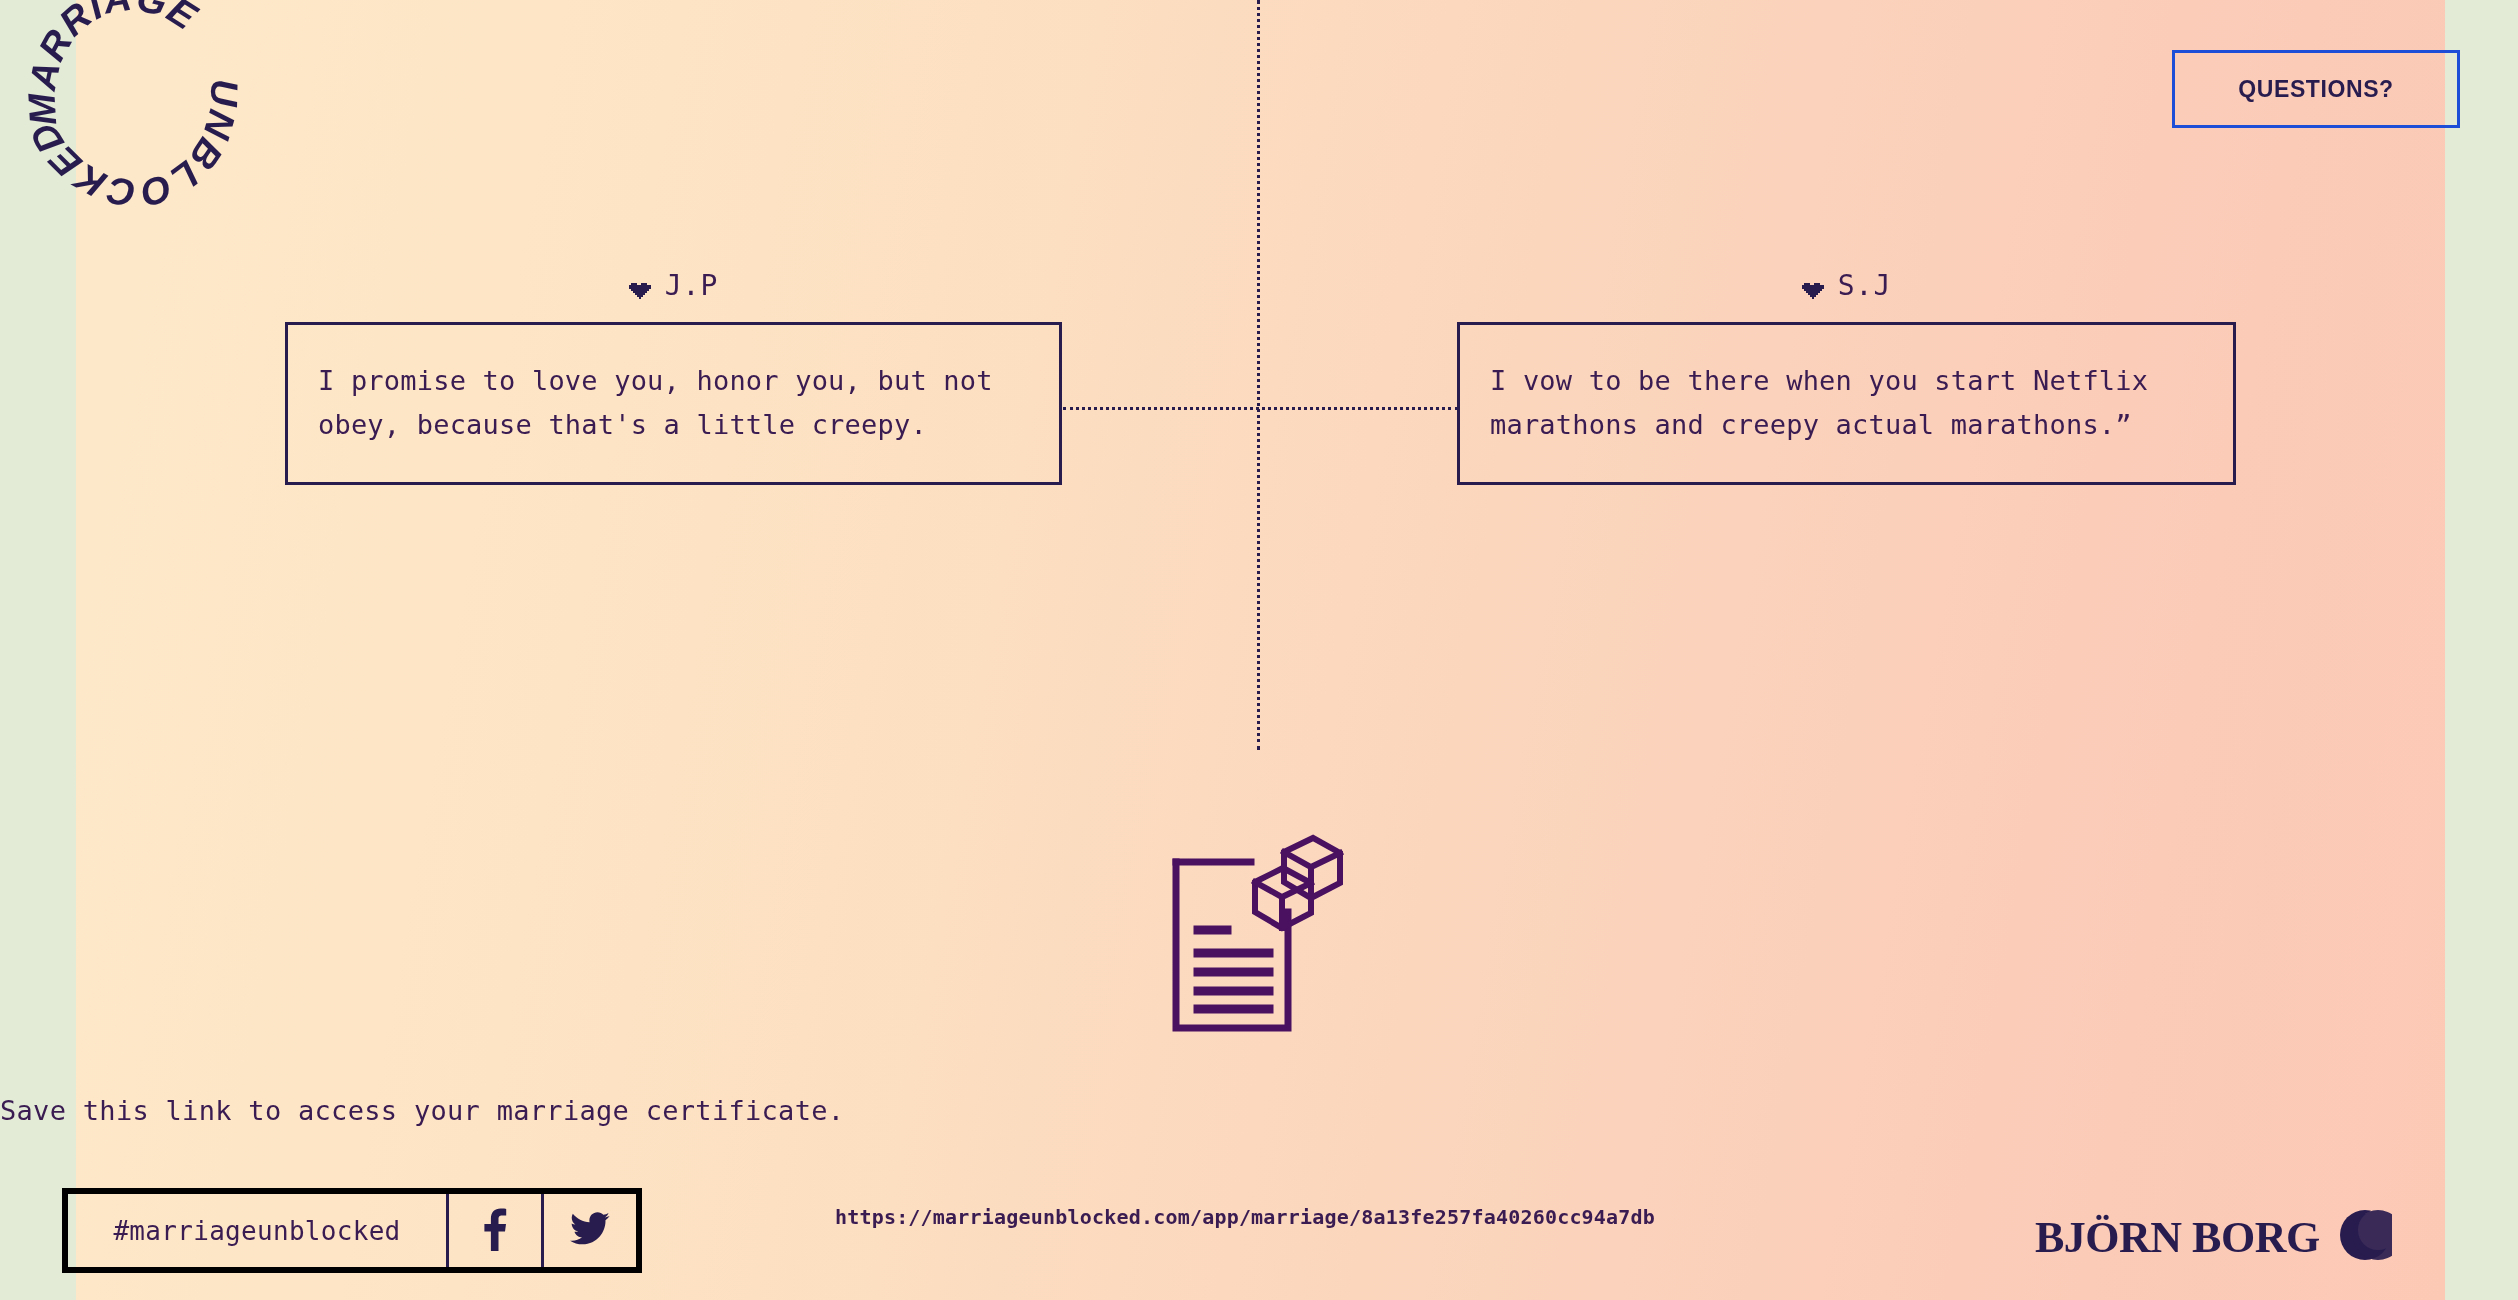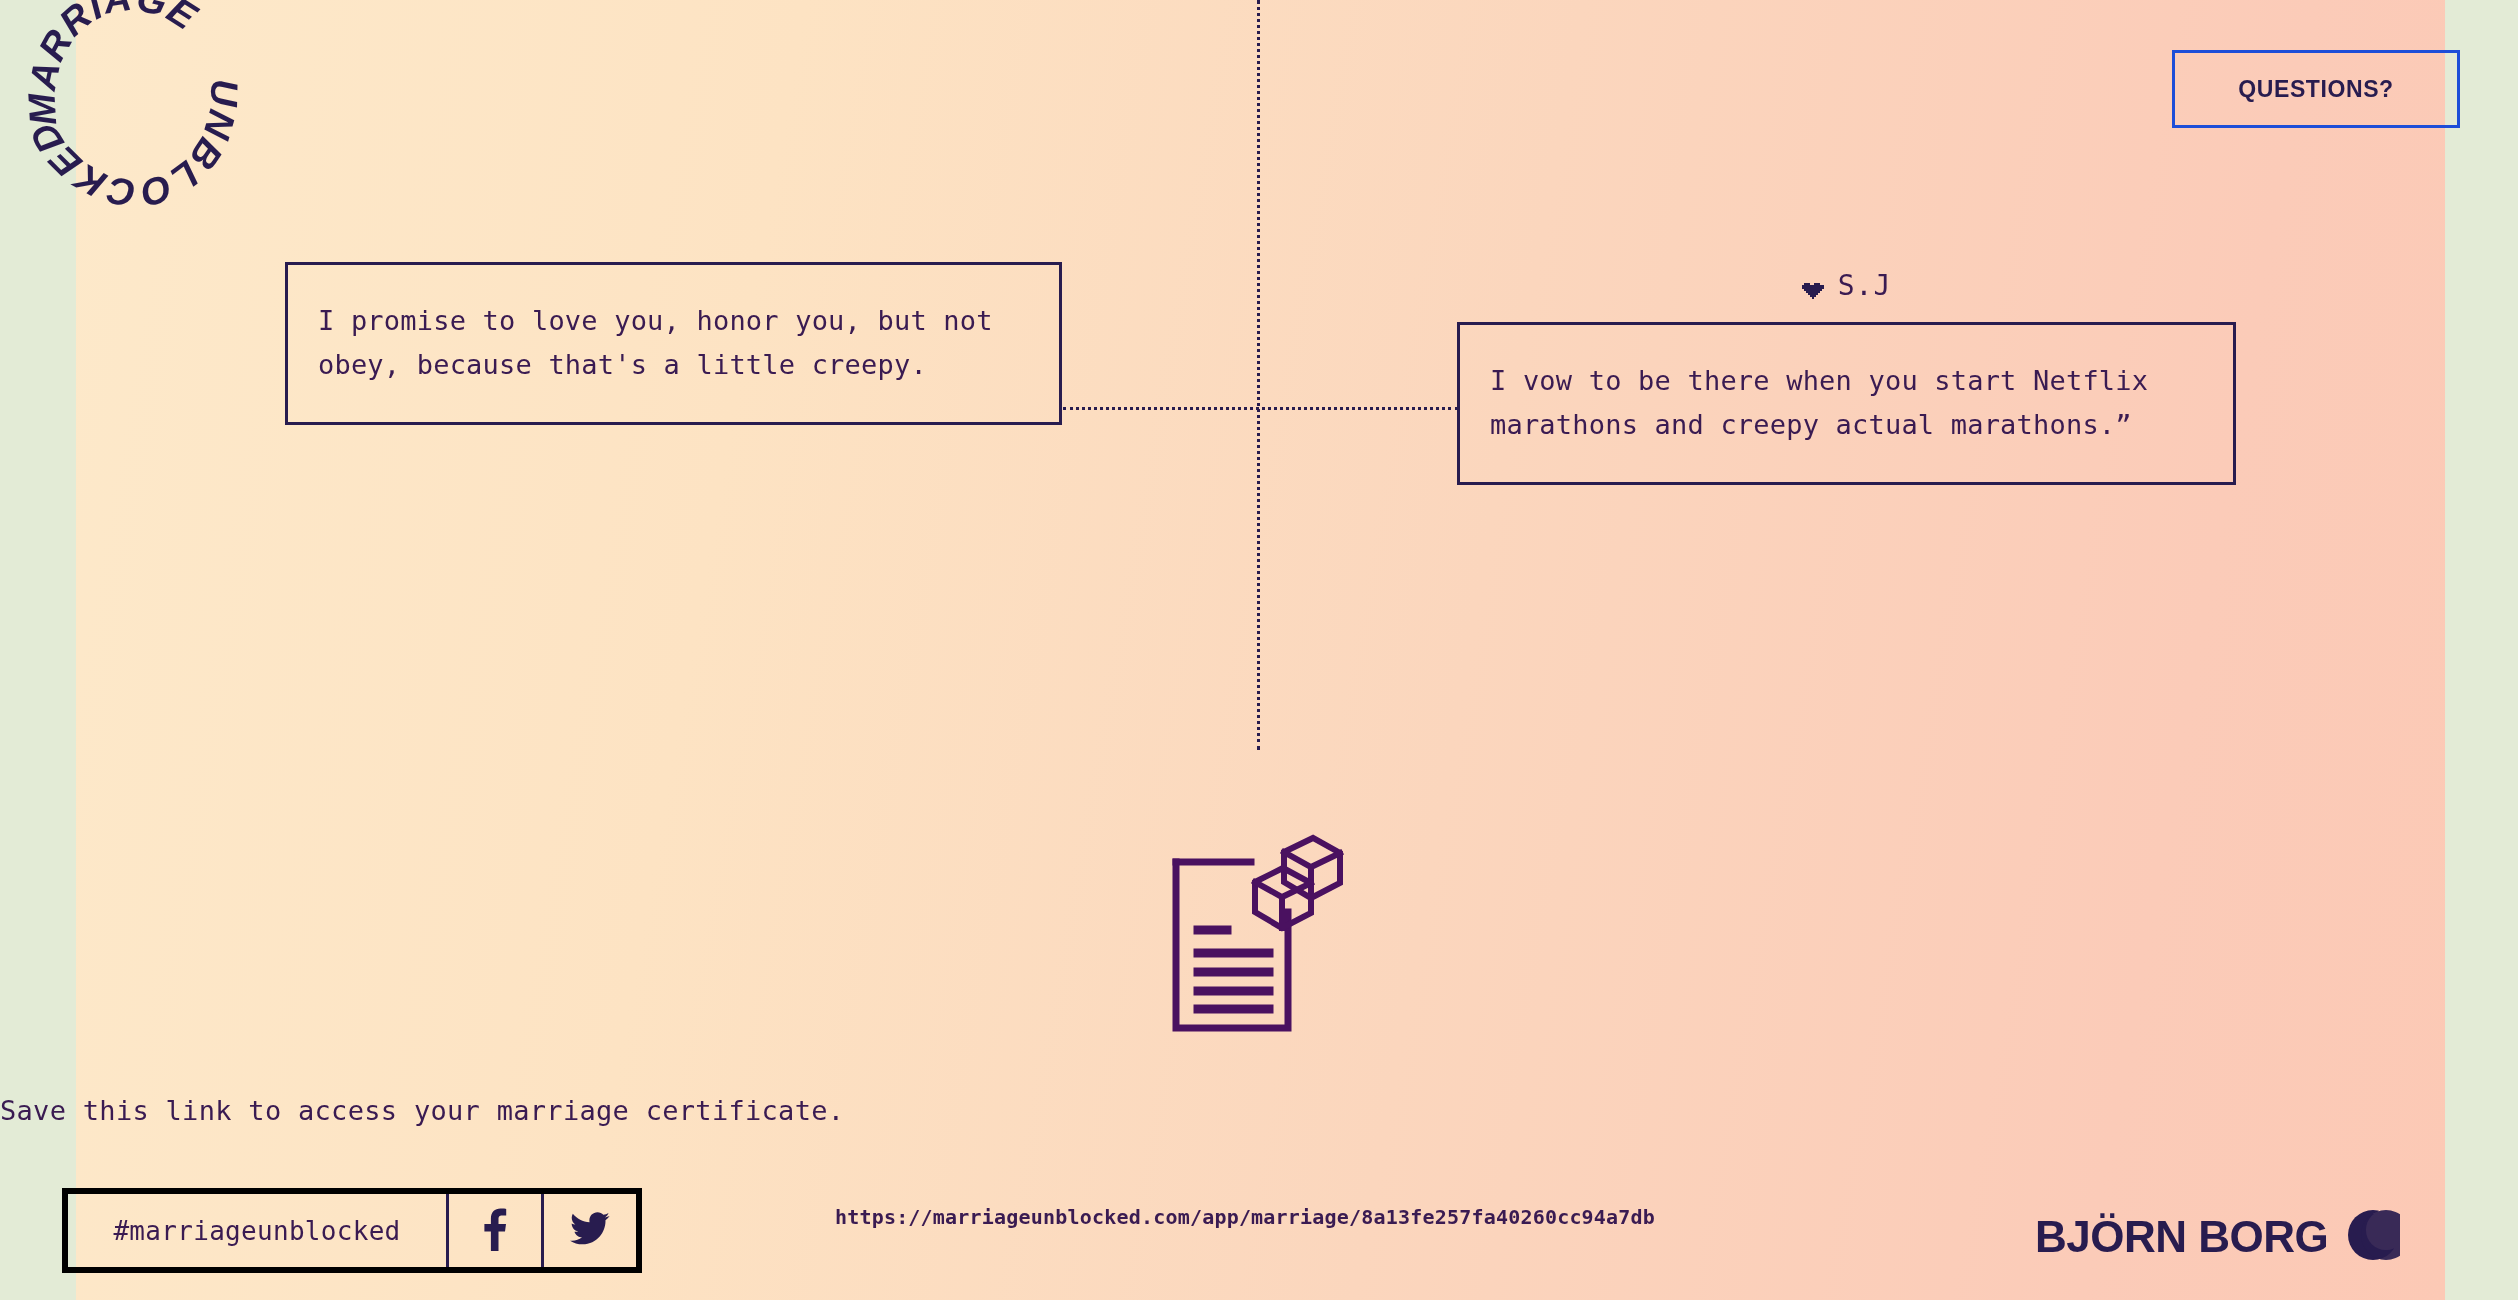--- a/index.html
+++ b/index.html
@@ -204,21 +204,21 @@
   #brand-logo {
     position: absolute;
     left: 2035px;
     top: 1208px;
     display: flex;
     align-items: center;
     gap: 18px;
   }
   #brand-wordmark {
     color: #281c4f;
-    font-family: Liberation Sans, sans-serif;
+    font-family: Liberation Serif, serif;
     font-weight: bold;
     font-size: 44px;
     letter-spacing: -0.5px;
     white-space: nowrap;
   }
 </style>
 </head>
 <body>
 
 <div id="stage">
@@ -241,20 +241,37 @@
       </text>
     </svg>
   </div>
 
   <div id="questions-btn">QUESTIONS?</div>
 
   <div id="v-line"></div>
   <div id="h-line"></div>
 
   <div class="vow-block" id="vow-left">
+    <div class="vow-name">
+      <span class="heart-icon">
+        <svg viewBox="0 0 11 10" width="22" height="20" shape-rendering="crispEdges" xmlns="http://www.w3.org/2000/svg">
+          <g fill="#281c4f">
+            <rect x="1" y="1" width="3" height="1"></rect>
+              <rect x="6" y="1" width="3" height="1"></rect>
+            <rect x="0" y="2" width="11" height="2"></rect>
+            <rect x="1" y="4" width="9" height="1"></rect>
+            <rect x="2" y="5" width="7" height="1"></rect>
+            <rect x="3" y="6" width="5" height="1"></rect>
+            <rect x="4" y="7" width="3" height="1"></rect>
+            <rect x="5" y="8" width="1" height="1"></rect>
+          </g>
+        </svg>
+      </span>
+      <span>J.P</span>
+    </div>
     <div class="vow-card">
       <div class="vow-text">I promise to love you, honor you, but not obey, because that's a little creepy.</div>
     </div>
   </div>
 
   <div class="vow-block" id="vow-right">
     <div class="vow-name">
       <span class="heart-icon">
         <svg viewBox="0 0 11 10" width="22" height="20" shape-rendering="crispEdges" xmlns="http://www.w3.org/2000/svg">
           <g fill="#281c4f">

